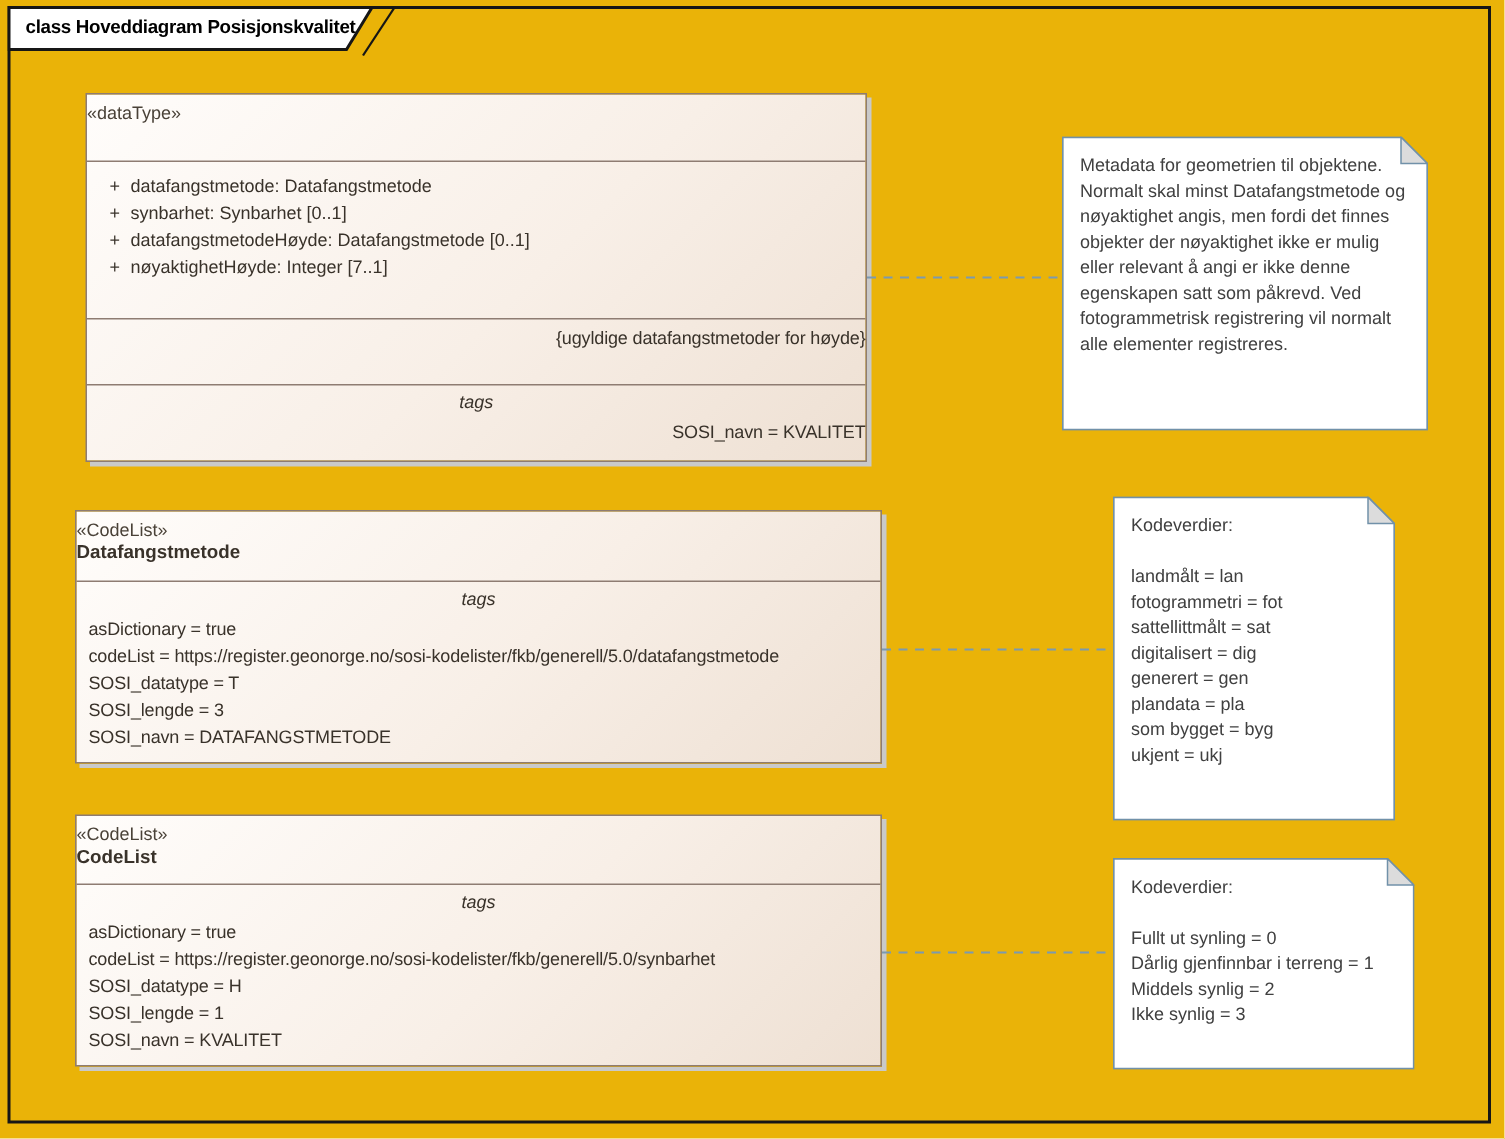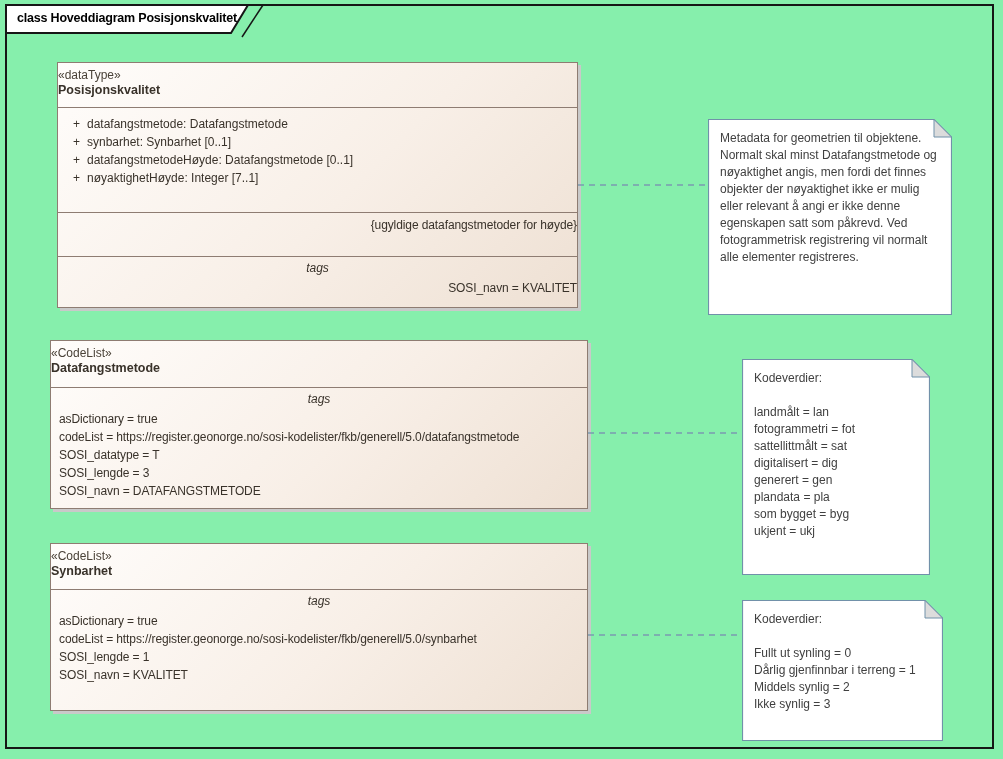--- a/index.html
+++ b/index.html
@@ -1,17 +1,17 @@
 <!DOCTYPE html>
 <html><head>
 <meta charset="utf-8">
 <style>
   html,body { margin:0; padding:0; background:#ffffff; }
   .canvas {
-    position:relative; width:1003px; height:759px; background:#86efac;
+    position:relative; width:1003px; height:759px; background:#eab308;
     font-family:"Liberation Sans", sans-serif; overflow:hidden; color:#39322a;
   }
   .frame {
     position:absolute; left:5px; top:4px; width:989px; height:745px;
     border:2px solid #161616; box-sizing:border-box;
   }
   .tab-svg { position:absolute; left:5px; top:4px; }
   .tab-title {
     position:absolute; left:17px; top:11px; font-size:12.5px; font-weight:bold;
     color:#000; letter-spacing:-0.2px; white-space:nowrap;
@@ -31,21 +31,21 @@
   .uml-section { box-sizing:border-box; border-top:1px solid #8e7c72; }
   .section-label { text-align:center; font-style:italic; padding-top:4px; line-height:15px; }
   .attrs { padding-top:7px; }
   .attr-row { line-height:18px; padding-left:15px; white-space:nowrap; }
   .attr-row .vis { display:inline-block; width:14px; }
   .member-rows { padding-top:3px; }
   .member-row { line-height:18px; padding-left:8px; white-space:nowrap; letter-spacing:-0.1px; }
   .pad-sm .member-row { padding-left:6px;text-align:right; }
 
   
-  .note { position:absolute; color:#404040; font-size:12px;margin-top:28px; }
+  .note { position:absolute; color:#404040; font-size:12px; }
   .note-bg { position:absolute; left:0; top:0; }
   .note-text { position:relative; padding:11px 12px 0 12px; line-height:17px; white-space:pre-line; }
 
   
   .connector { position:absolute; height:4px; }
   .connector line { stroke:#7b9ab0; stroke-width:1.4; stroke-dasharray:6 5; }
 </style>
 </head>
 <body>
 
@@ -55,21 +55,20 @@
 
   <svg class="tab-svg" width="280" height="40">
     <path d="M1,1 L243,1 L226,29 L1,29 Z" fill="#ffffff" stroke="#161616" stroke-width="2"></path>
     <line x1="258" y1="1" x2="237" y2="33" stroke="#161616" stroke-width="1.5"></line>
   </svg>
   <div class="tab-title">class Hoveddiagram Posisjonskvalitet</div>
 
   <div class="uml-class" style="left:57px; top:62px; width:521px; height:246px;">
     <div class="uml-head" style="height:44px; border-top:none;">
       <div class="stereotype">«dataType»</div>
-      <div class="class-name">Posisjonskvalitet</div>
     </div>
     <div class="uml-section attrs" style="height:105px;">
         <div class="attr-row"><span class="vis">+</span><span class="txt">datafangstmetode: Datafangstmetode</span></div>
         <div class="attr-row"><span class="vis">+</span><span class="txt">synbarhet: Synbarhet [0..1]</span></div>
         <div class="attr-row"><span class="vis">+</span><span class="txt">datafangstmetodeHøyde: Datafangstmetode [0..1]</span></div>
         <div class="attr-row"><span class="vis">+</span><span class="txt">nøyaktighetHøyde: Integer [7..1]</span></div>
       </div>
     <div class="uml-section" style="height:44px;">
       <div class="member-rows pad-sm">
           <div class="member-row">{ugyldige datafangstmetoder for høyde}</div>
@@ -96,27 +95,28 @@
           <div class="member-row">SOSI_datatype = T</div>
           <div class="member-row">SOSI_lengde = 3</div>
           <div class="member-row">SOSI_navn = DATAFANGSTMETODE</div>
         </div>
     </div>
   </div>
 
   <div class="uml-class" style="left:50px; top:543px; width:538px; height:168px;">
     <div class="uml-head" style="height:45px;">
       <div class="stereotype">«CodeList»</div>
-      <div class="class-name">Synbarhet</div>
+      <div class="class-name">CodeList</div>
     </div>
     <div class="uml-section" style="height:121px;">
       <div class="section-label">tags</div>
       <div class="member-rows">
           <div class="member-row">asDictionary = true</div>
           <div class="member-row">codeList = https://register.geonorge.no/sosi-kodelister/fkb/generell/5.0/synbarhet</div>
+          <div class="member-row">SOSI_datatype = H</div>
           <div class="member-row">SOSI_lengde = 1</div>
           <div class="member-row">SOSI_navn = KVALITET</div>
         </div>
     </div>
   </div>
 
   <svg class="connector" style="left:578px; top:183px;" width="130" height="4">
     <line x1="0" y1="2" x2="130" y2="2"></line>
   </svg>
   <svg class="connector" style="left:588px; top:431px;" width="154" height="4">

